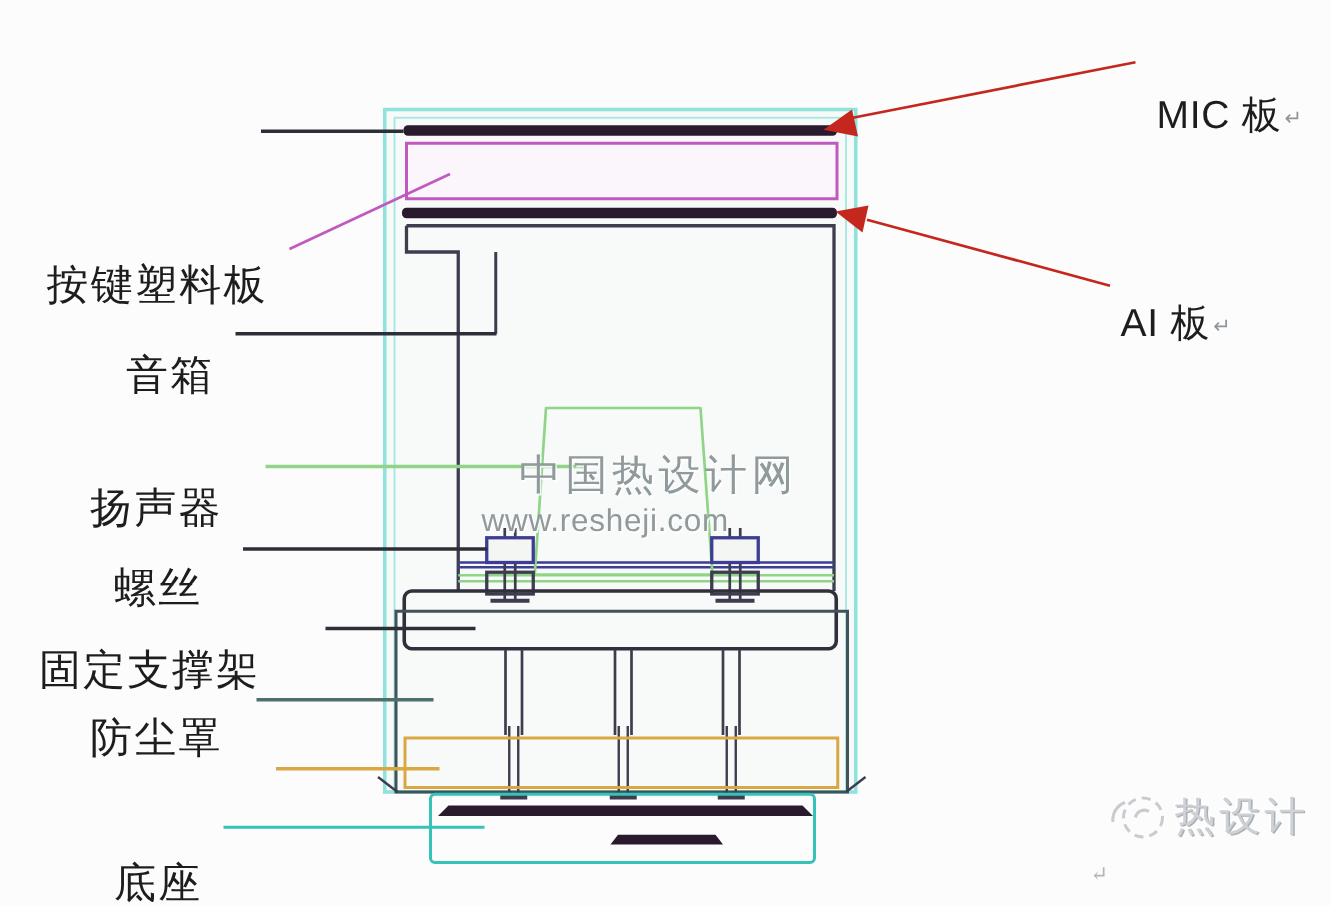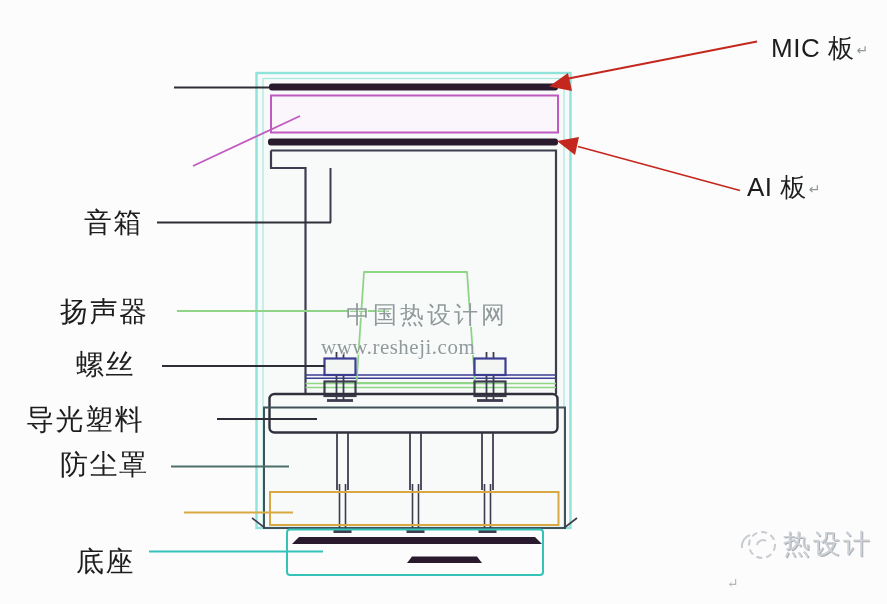--- a/index.html
+++ b/index.html
@@ -13,43 +13,44 @@
   }
   .stage svg{position:absolute;left:0;top:0;}
   .lbl{
     position:absolute;
     transform:translateY(-50%);
     color:var(--label-text,#1d1d1d);
     font-size:28px;
     letter-spacing:1.5px;
     white-space:nowrap;
     line-height:1;
+    margin-top:28px;
   }
   .lbl-right{
     font-family:"Liberation Sans","DejaVu Sans",sans-serif;
     font-size:26px;
     letter-spacing:0.5px;
   }
   .ret{
     font-size:14px;
     color:#8f969b;
     letter-spacing:0;
     vertical-align:2px;
     margin-left:2px;
   }
   .wm1{
     position:absolute;left:346px;top:301px;
-    font-size:24px;letter-spacing:3px;
+    font-size:28px;letter-spacing:3px;
     color:var(--watermark,#90999b);
     text-shadow:1px 1px 0 rgba(255,255,255,.85);
     white-space:nowrap;line-height:1.2;
   }
   .wm2{
     position:absolute;left:321px;top:335px;
-    font-family:Liberation Serif, serif;
+    font-family:Liberation Sans, sans-serif;
     font-size:21px;letter-spacing:0.5px;
     color:var(--watermark,#90999b);
     text-shadow:1px 1px 0 rgba(255,255,255,.85);
     white-space:nowrap;line-height:1.2;
   }
   .logo-text{
     position:absolute;left:783px;top:530px;
     font-size:27px;font-weight:400;letter-spacing:3px;
     color:var(--logo,#ced1d5);
     text-shadow:1px 1px 0 #aab0b6,-1px -1px 0 #ffffff;
@@ -159,24 +160,25 @@
       <polygon points="557,141 575,155 579,137" style="fill:var(--red)"></polygon>
     </g>
 
     <g stroke="#c8cbcf" fill="none" stroke-width="2">
       <path d="M742 548 a12 12 0 0 1 8 -13"></path>
       <circle cx="762" cy="545" r="13" stroke-dasharray="6 4"></circle>
       <path d="M757 545 a6 6 0 0 1 9 -4"></path>
     </g>
   </svg>
 
+  <div class="lbl" style="left:31px;top:163px">按键塑料板</div>
   <div class="lbl" style="left:84px;top:223px">音箱</div>
   <div class="lbl" style="left:60px;top:312px">扬声器</div>
   <div class="lbl" style="left:76px;top:365px">螺丝</div>
-  <div class="lbl" style="left:26px;top:420px">导光塑料</div>
+  <div class="lbl" style="left:26px;top:420px">固定支撑架</div>
   <div class="lbl" style="left:60px;top:465px">防尘罩</div>
   <div class="lbl" style="left:76px;top:562px">底座</div>
 
   <div class="lbl lbl-right" style="left:771px;top:48px">
     <span>MIC 板</span><span class="ret">↵</span>
   </div>
   <div class="lbl lbl-right" style="left:747px;top:187px">
     <span>AI 板</span><span class="ret">↵</span>
   </div>
 

